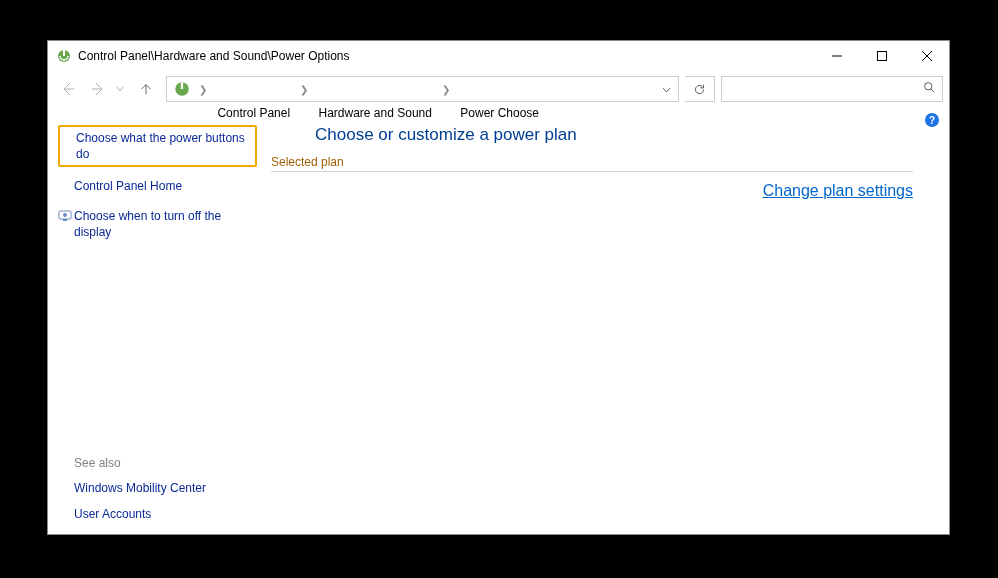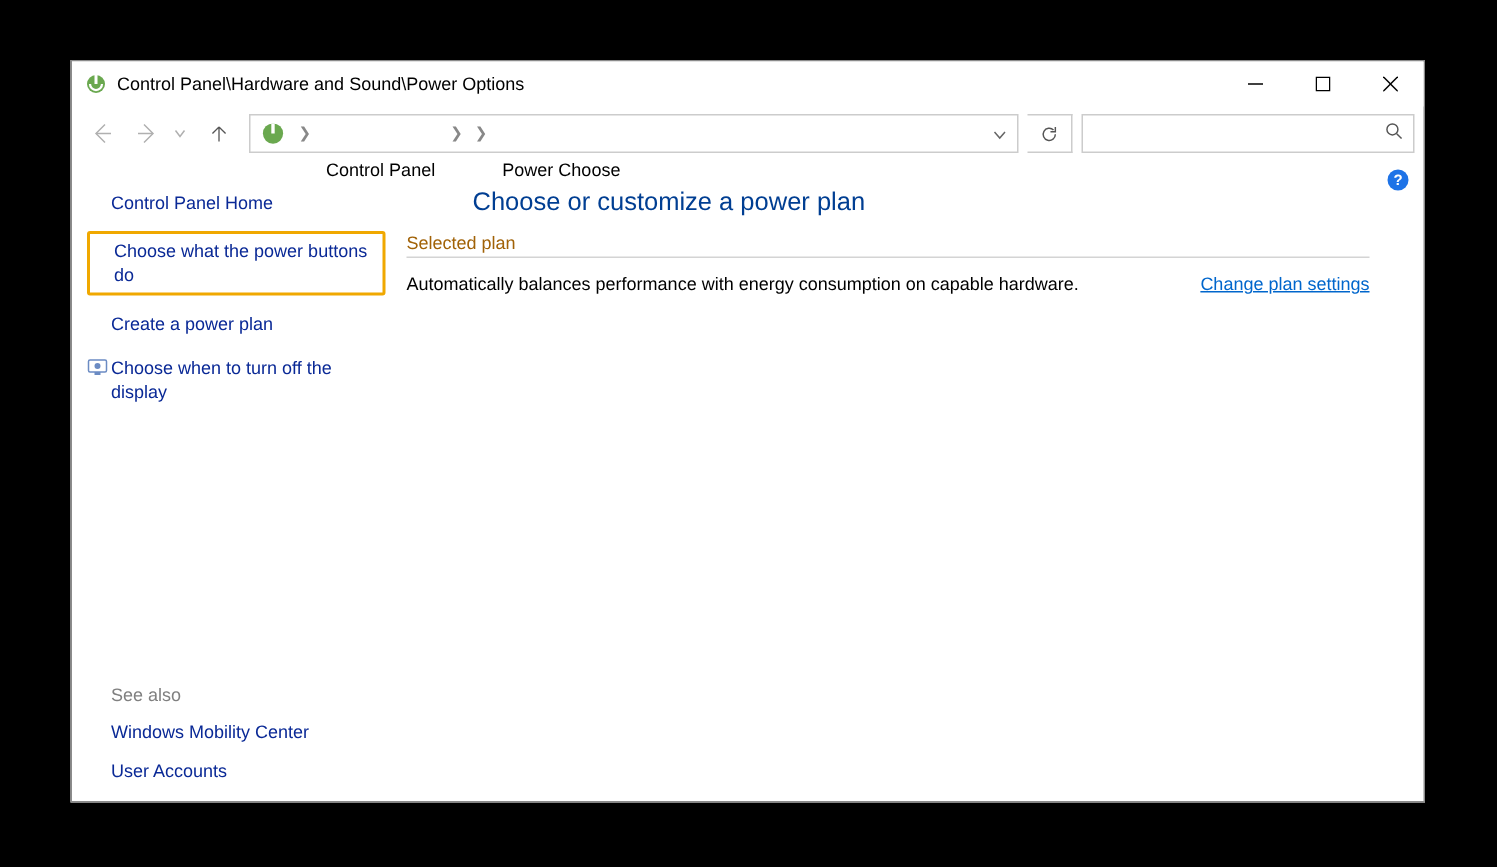--- a/index.html
+++ b/index.html
@@ -282,21 +282,21 @@
     .plan-name {
       font-weight: bold;
       font-size: 12px;
       margin-bottom: 3px;
     }
     .plan-desc {
       font-size: 12px;
       color: #000;
     }
     .plan-action {
-      font-size: 12px;
+      font-size: 16px;
     }
   </style>
 </head>
 <body>
 
 <div class="window">
 
   <div class="titlebar">
     <span class="app-icon">
       <svg viewBox="0 0 16 16">
@@ -352,20 +352,21 @@
     <div class="breadcrumb-box">
       <span class="bc-icon">
         <svg viewBox="0 0 16 16">
             <circle cx="8" cy="8" r="6" fill="#6aa84f"></circle>
             <rect x="7" y="2" width="2" height="6" fill="#fff"></rect>
           </svg>
       </span>
       <span class="bc-chevron">❯</span>
       <span class="bc-item">Control Panel</span>
       <span class="bc-chevron">❯</span>
+      <span class="bc-item">Hardware and Sound</span>
       <span class="bc-chevron">❯</span>
       <span class="bc-item">Power Choose</span>
       <span class="bc-spacer"></span>
       <div class="bc-tail">
         <div class="bc-dropdown-btn">
           <svg width="9" height="9" viewBox="0 0 9 9">
               <path d="M1 3 L4.5 7 L8 3" fill="none" stroke="currentColor" stroke-width="1"></path>
             </svg>
         </div>
       </div>
@@ -385,28 +386,25 @@
           </svg>
       </span>
     </div>
   </div>
 
   <div class="body">
     <div class="help-badge">?</div>
 
     <div class="sidebar">
       <div class="link-group">
+        <div class="sidebar-item-row highlighted">
+          <a>Choose what the power buttons do</a>
+        </div>
         <div class="sidebar-item-row no-indent">
           <a>Control Panel Home</a>
-        </div>
-        <div class="sidebar-item-row highlighted">
-          <a>Choose what the power buttons do</a>
-        </div>
-        <div class="sidebar-item-row">
-          <a>Create a power plan</a>
         </div>
         <div class="sidebar-item-row">
           <span class="item-icon">
             <svg viewBox="0 0 16 16">
                 <rect x="2" y="3" width="12" height="8" rx="1" fill="#fff" stroke="#6b8bc3" stroke-width="1"></rect>
                 <circle cx="8" cy="7" r="2" fill="#6b8bc3"></circle>
                 <rect x="6" y="11" width="4" height="2" fill="#6b8bc3"></rect>
               </svg>
           </span>
           <a>Choose when to turn off the display</a>
@@ -420,21 +418,20 @@
           <a>User Accounts</a>
         </div>
       </div>
     </div>
 
     <div class="main">
       <div class="page-heading">Choose or customize a power plan</div>
       <div class="section-label">Selected plan</div>
       <div class="plan-row">
         <div>
-          <div class="plan-desc">Automatically balances performance with energy consumption on capable hardware.</div>
         </div>
         <div class="plan-action">
           <a>Change plan settings</a>
         </div>
       </div>
     </div>
   </div>
 </div>
 
 </body></html>

